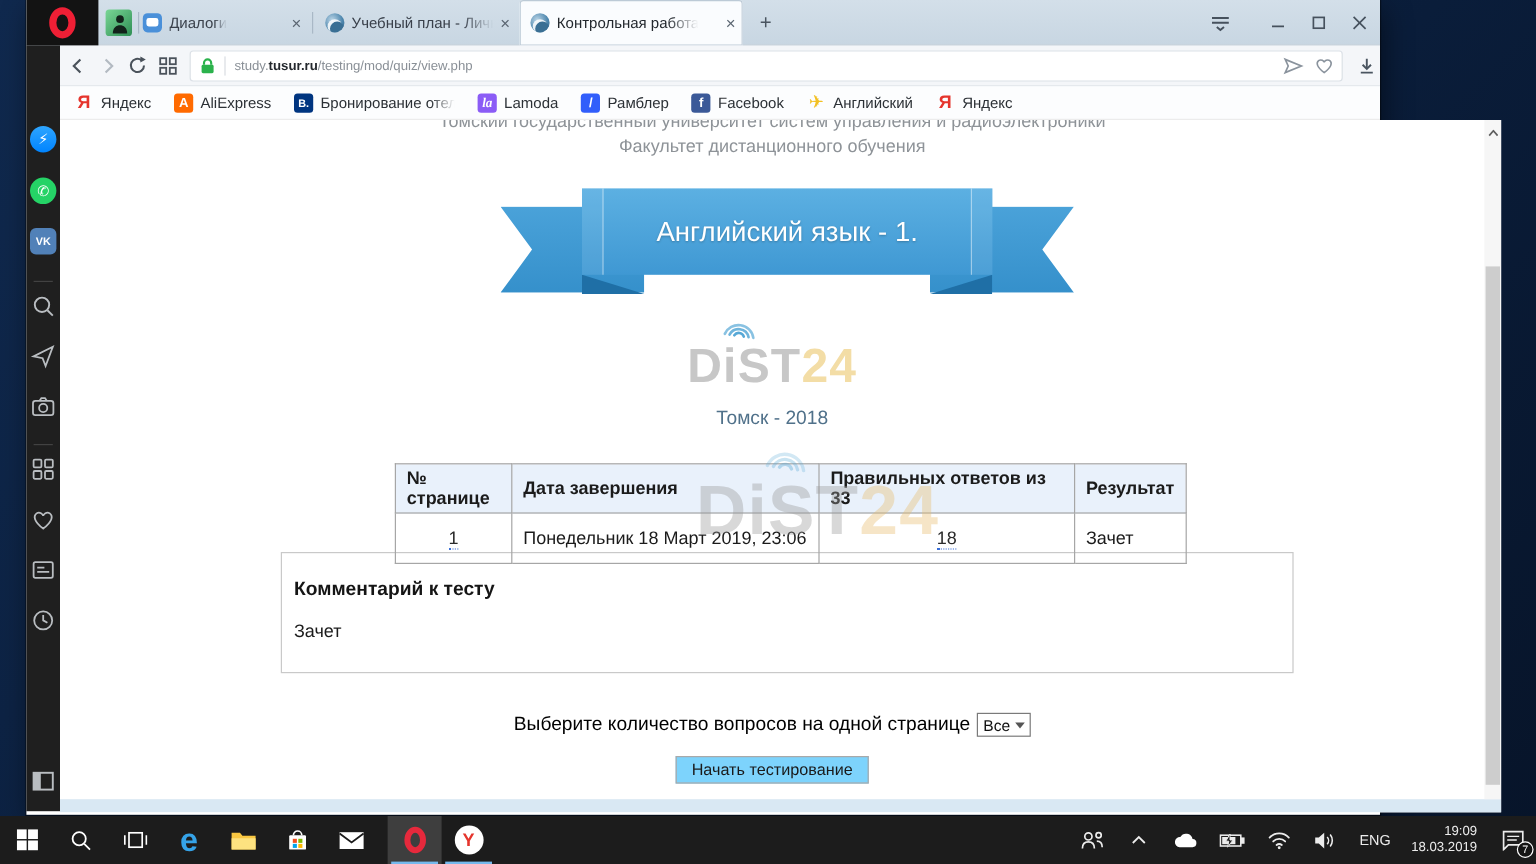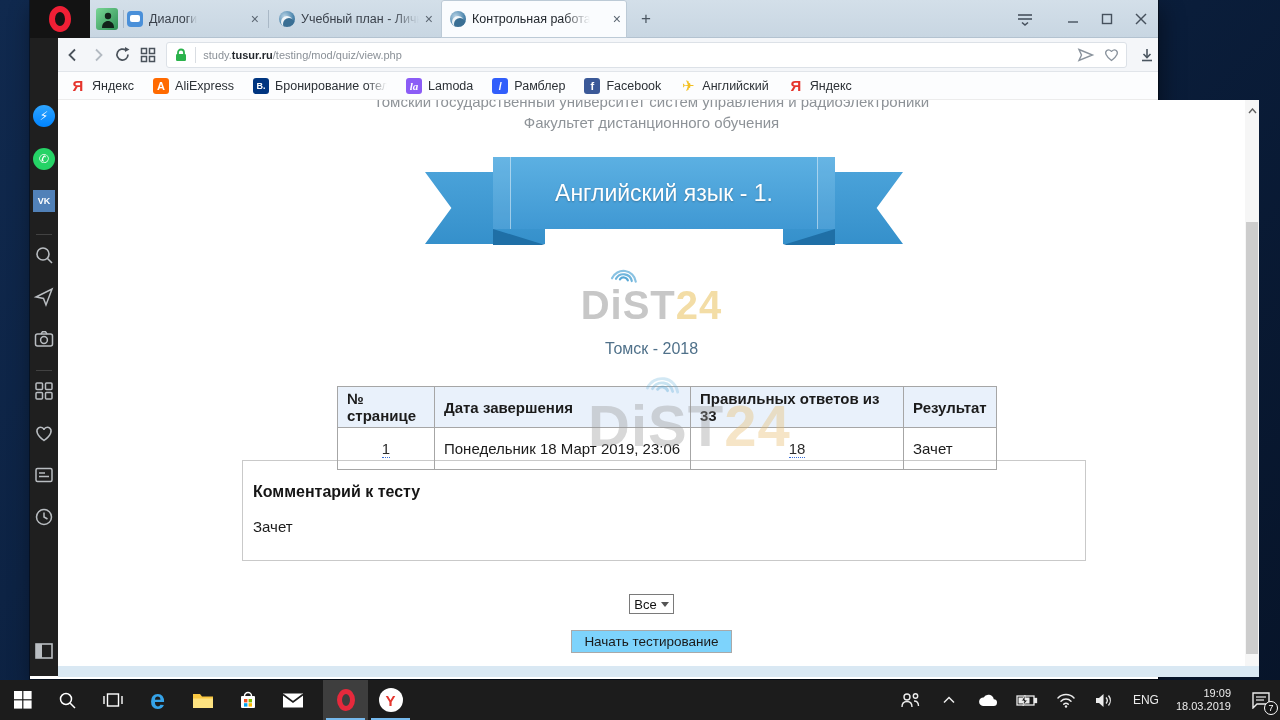--- a/index.html
+++ b/index.html
@@ -1,21 +1,21 @@
 <!DOCTYPE html>
 <html><head>
 <meta charset="utf-8">
 <style>
   * { margin:0; padding:0; box-sizing:border-box; }
   html,body { width:1280px; height:720px; overflow:hidden; }
   body { font-family:"Liberation Sans","DejaVu Sans",sans-serif;
          background:linear-gradient(135deg,#10294e 0%,#0a1d3a 60%,#071429 100%); position:relative; }
 
   
-  .window { position:absolute; left:30px; top:0; width:1128px; height:679px; background:#fff;
+  .window { position:absolute; left:22px; top:0; width:1128px; height:679px; background:#fff;
             box-shadow:0 0 0 1px rgba(0,0,0,.4), 3px 8px 22px rgba(0,0,0,.45); }
 
   
   .tabbar { position:absolute; left:0; top:0; right:0; height:38px;
             background:linear-gradient(180deg,#d3dfe9,#c8d6e2); border-bottom:1px solid #b3c2d0; }
   .omenu { position:absolute; left:0; top:0; width:60px; height:38px; background:#131313;
            display:flex; align-items:center; justify-content:center; cursor:pointer; }
   .opera-o { width:22px; height:26px; border:6px solid #ef1f35; border-radius:50%; }
   .pinned-tab { position:absolute; left:66px; top:8px; width:22px; height:22px; border-radius:3px;
                 background:linear-gradient(135deg,#79d695,#2f8f55); overflow:hidden; }
@@ -313,21 +313,21 @@
     </div>
     <div class="bm">
       <span class="bm-ico plain" style="background: transparent; color: rgb(229, 53, 45);">Я</span>
       <span class="bm-label">Яндекс</span>
     </div>
   </div>
 
   <div class="sidebar">
     <div class="sb-ic badge-circle" style="top:67px; background:linear-gradient(180deg,#2ea5ff,#0084ff)">⚡</div>
     <div class="sb-ic badge-circle" style="top:110px; background:#25d366">✆</div>
-    <div class="sb-ic" style="top:152px; border-radius:0; background:#5181b8; color:#fff; font-size:9px; font-weight:700; display:flex; align-items:center; justify-content:center">VK</div>
+    <div class="sb-ic" style="top:152px; border-radius:5px; background:#5181b8; color:#fff; font-size:9px; font-weight:700; display:flex; align-items:center; justify-content:center">VK</div>
     <div class="sb-div" style="top:196px"></div>
     <div class="sb-ic" style="top:206px">
       <svg viewBox="0 0 22 22">
           <circle cx="10" cy="10" r="6" fill="none" stroke="currentColor" stroke-width="1.6"></circle>
           <line x1="14.5" y1="14.5" x2="19" y2="19" stroke="currentColor" stroke-width="1.6"></line>
         </svg>
     </div>
     <div class="sb-ic" style="top:248px">
       <svg viewBox="0 0 22 22">
           <polygon points="3,11 19,3 13,19 10.5,12.5" fill="none" stroke="currentColor" stroke-width="1.5"></polygon>
@@ -434,20 +434,21 @@
       </tr>
     </tbody>
       </table>
 
     <div class="comment">
       <div class="comment-title">Комментарий к тесту</div>
       <div class="comment-text">Зачет</div>
     </div>
 
     <div class="qpp">
+      <span class="qpp-label">Выберите количество вопросов на одной странице</span>
       <span class="qpp-select">
         <span>Все</span>
         <span class="sel-arrow"></span>
       </span>
     </div>
 
     <div class="start-wrap">
       <button class="start-btn">Начать тестирование</button>
     </div>
 

